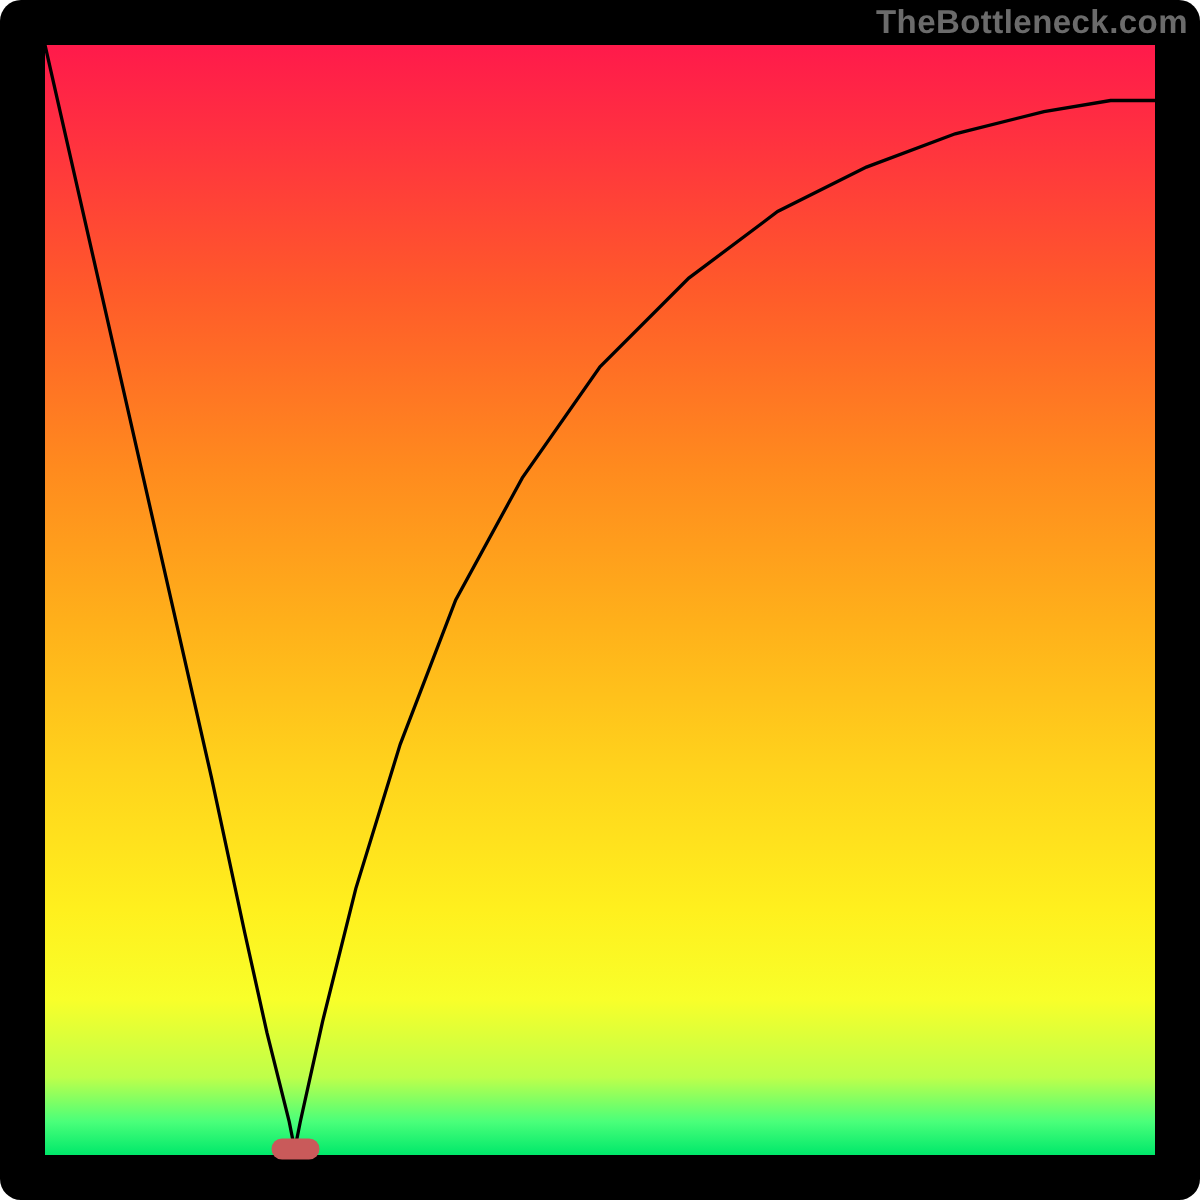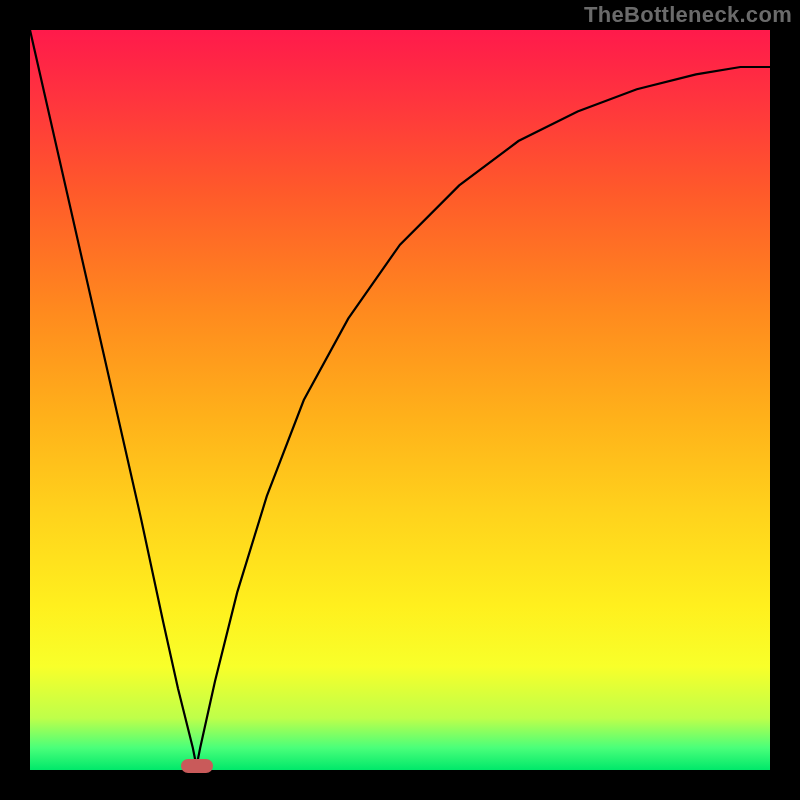--- a/index.html
+++ b/index.html
@@ -1,17 +1,17 @@
 <!DOCTYPE html>
 <html><head>
 <meta charset="utf-8">
 <style>
   * { margin: 0; padding: 0; box-sizing: border-box; }
   html, body { width: 800px; height: 800px; overflow: hidden; background: #fff; }
-  .wrap { position: relative; width: 800px; height: 800px; background: #000; }
+  .wrap { position: relative; width: 800px; height: 800px; background: #000; border-radius: 14px; }
   .plot {
     position: absolute;
     left: 30px; top: 30px;
     width: 740px; height: 740px;
     background: linear-gradient(to bottom,
       #ff1a4b 0%,
       #ff3040 8%,
       #ff5a2a 22%,
       #ff8a1e 38%,
       #ffb01a 52%,

